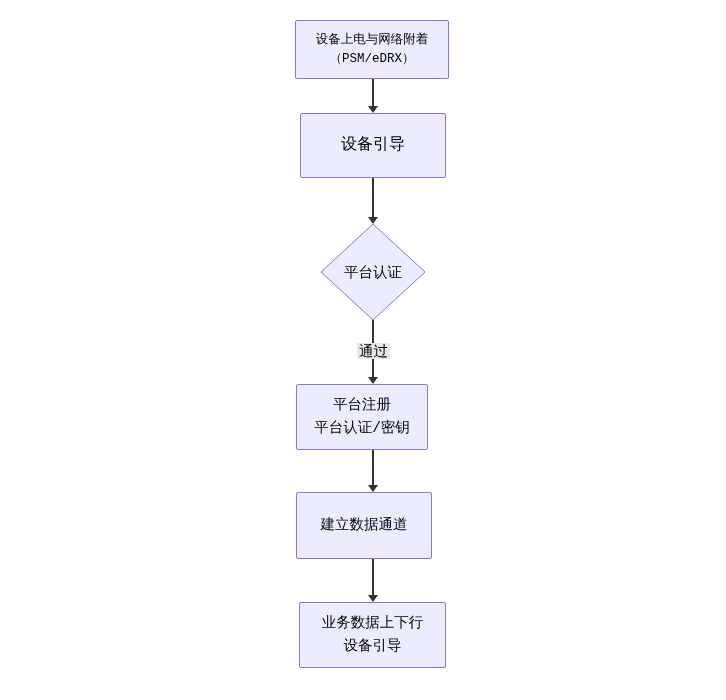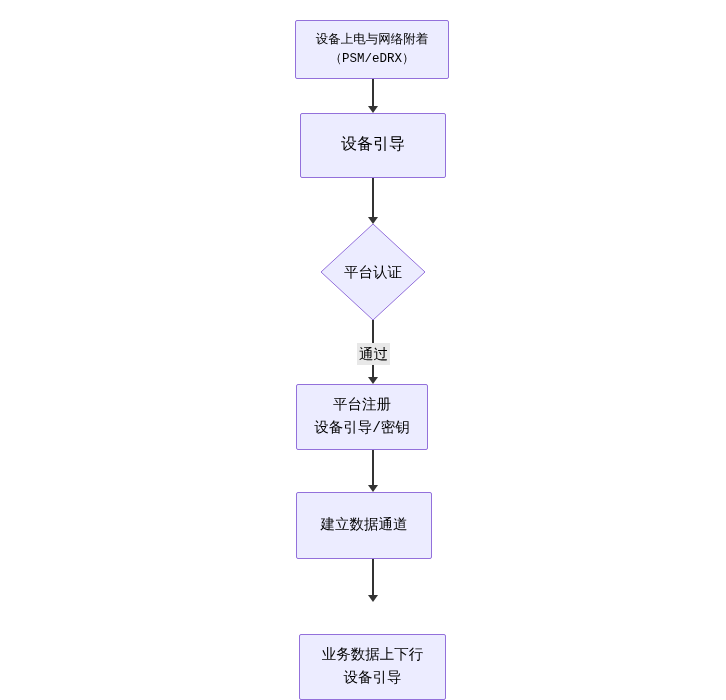--- a/index.html
+++ b/index.html
@@ -22,21 +22,21 @@
     flex-direction: column;
     align-items: center;
     justify-content: center;
     text-align: center;
   }
   .node .node-line { display: block; white-space: nowrap; }
   .n1 { left: 295px; top: 20px;  width: 154px; height: 59px; font-size: 12.5px; line-height: 19px; }
   .n2 { left: 300px; top: 113px; width: 146px; height: 65px; font-size: 16px; line-height: 23px; }
   .n3 { left: 296px; top: 384px; width: 132px; height: 66px; font-size: 14.5px; line-height: 23px; }
   .n4 { left: 296px; top: 492px; width: 136px; height: 67px; font-size: 14.5px; line-height: 23px; }
-  .n5 { left: 299px; top: 602px; width: 147px; height: 66px; font-size: 14.5px; line-height: 23px; margin-top: 32px; }
+  .n5 { left: 299px; top: 602px; width: 147px; height: 66px; font-size: 14.5px; line-height: 23px; }
 
   .diamond-wrap {
     position: absolute;
     left: 320px; top: 223px;
     width: 106px; height: 98px;
   }
   .diamond-wrap svg { position: absolute; left: 0; top: 0; }
   .diamond-text {
     position: absolute; left: 0; top: 0; right: 0; bottom: 0;
     display: flex; align-items: center; justify-content: center;
@@ -57,21 +57,21 @@
     position: absolute; left: 2px; bottom: 0;
     width: 0; height: 0;
     border-left: 5px solid transparent;
     border-right: 5px solid transparent;
     border-top: 7px solid #333333;
   }
 
   .edge-label {
     position: absolute;
     left: 357px; top: 343px;
-    width: 33px; height: 22px;
+    width: 33px; height: 16px;
     background: #e8e8e8;
     display: flex; align-items: center; justify-content: center;
     font-size: 14.5px;
     white-space: nowrap;
   }
 </style>
 </head>
 <body>
 
 <div class="canvas">
@@ -104,21 +104,21 @@
 
   <div class="arrow a3">
     <div class="shaft"></div>
     <div class="head"></div>
   </div>
 
   <div class="edge-label">通过</div>
 
   <div class="node n3">
     <span class="node-line">平台注册</span>
-    <span class="node-line">设备引导/密钥</span>
+    <span class="node-line">平台认证/密钥</span>
   </div>
 
   <div class="arrow a4">
     <div class="shaft"></div>
     <div class="head"></div>
   </div>
 
   <div class="node n4">
     <span class="node-line">建立数据通道</span>
   </div>

